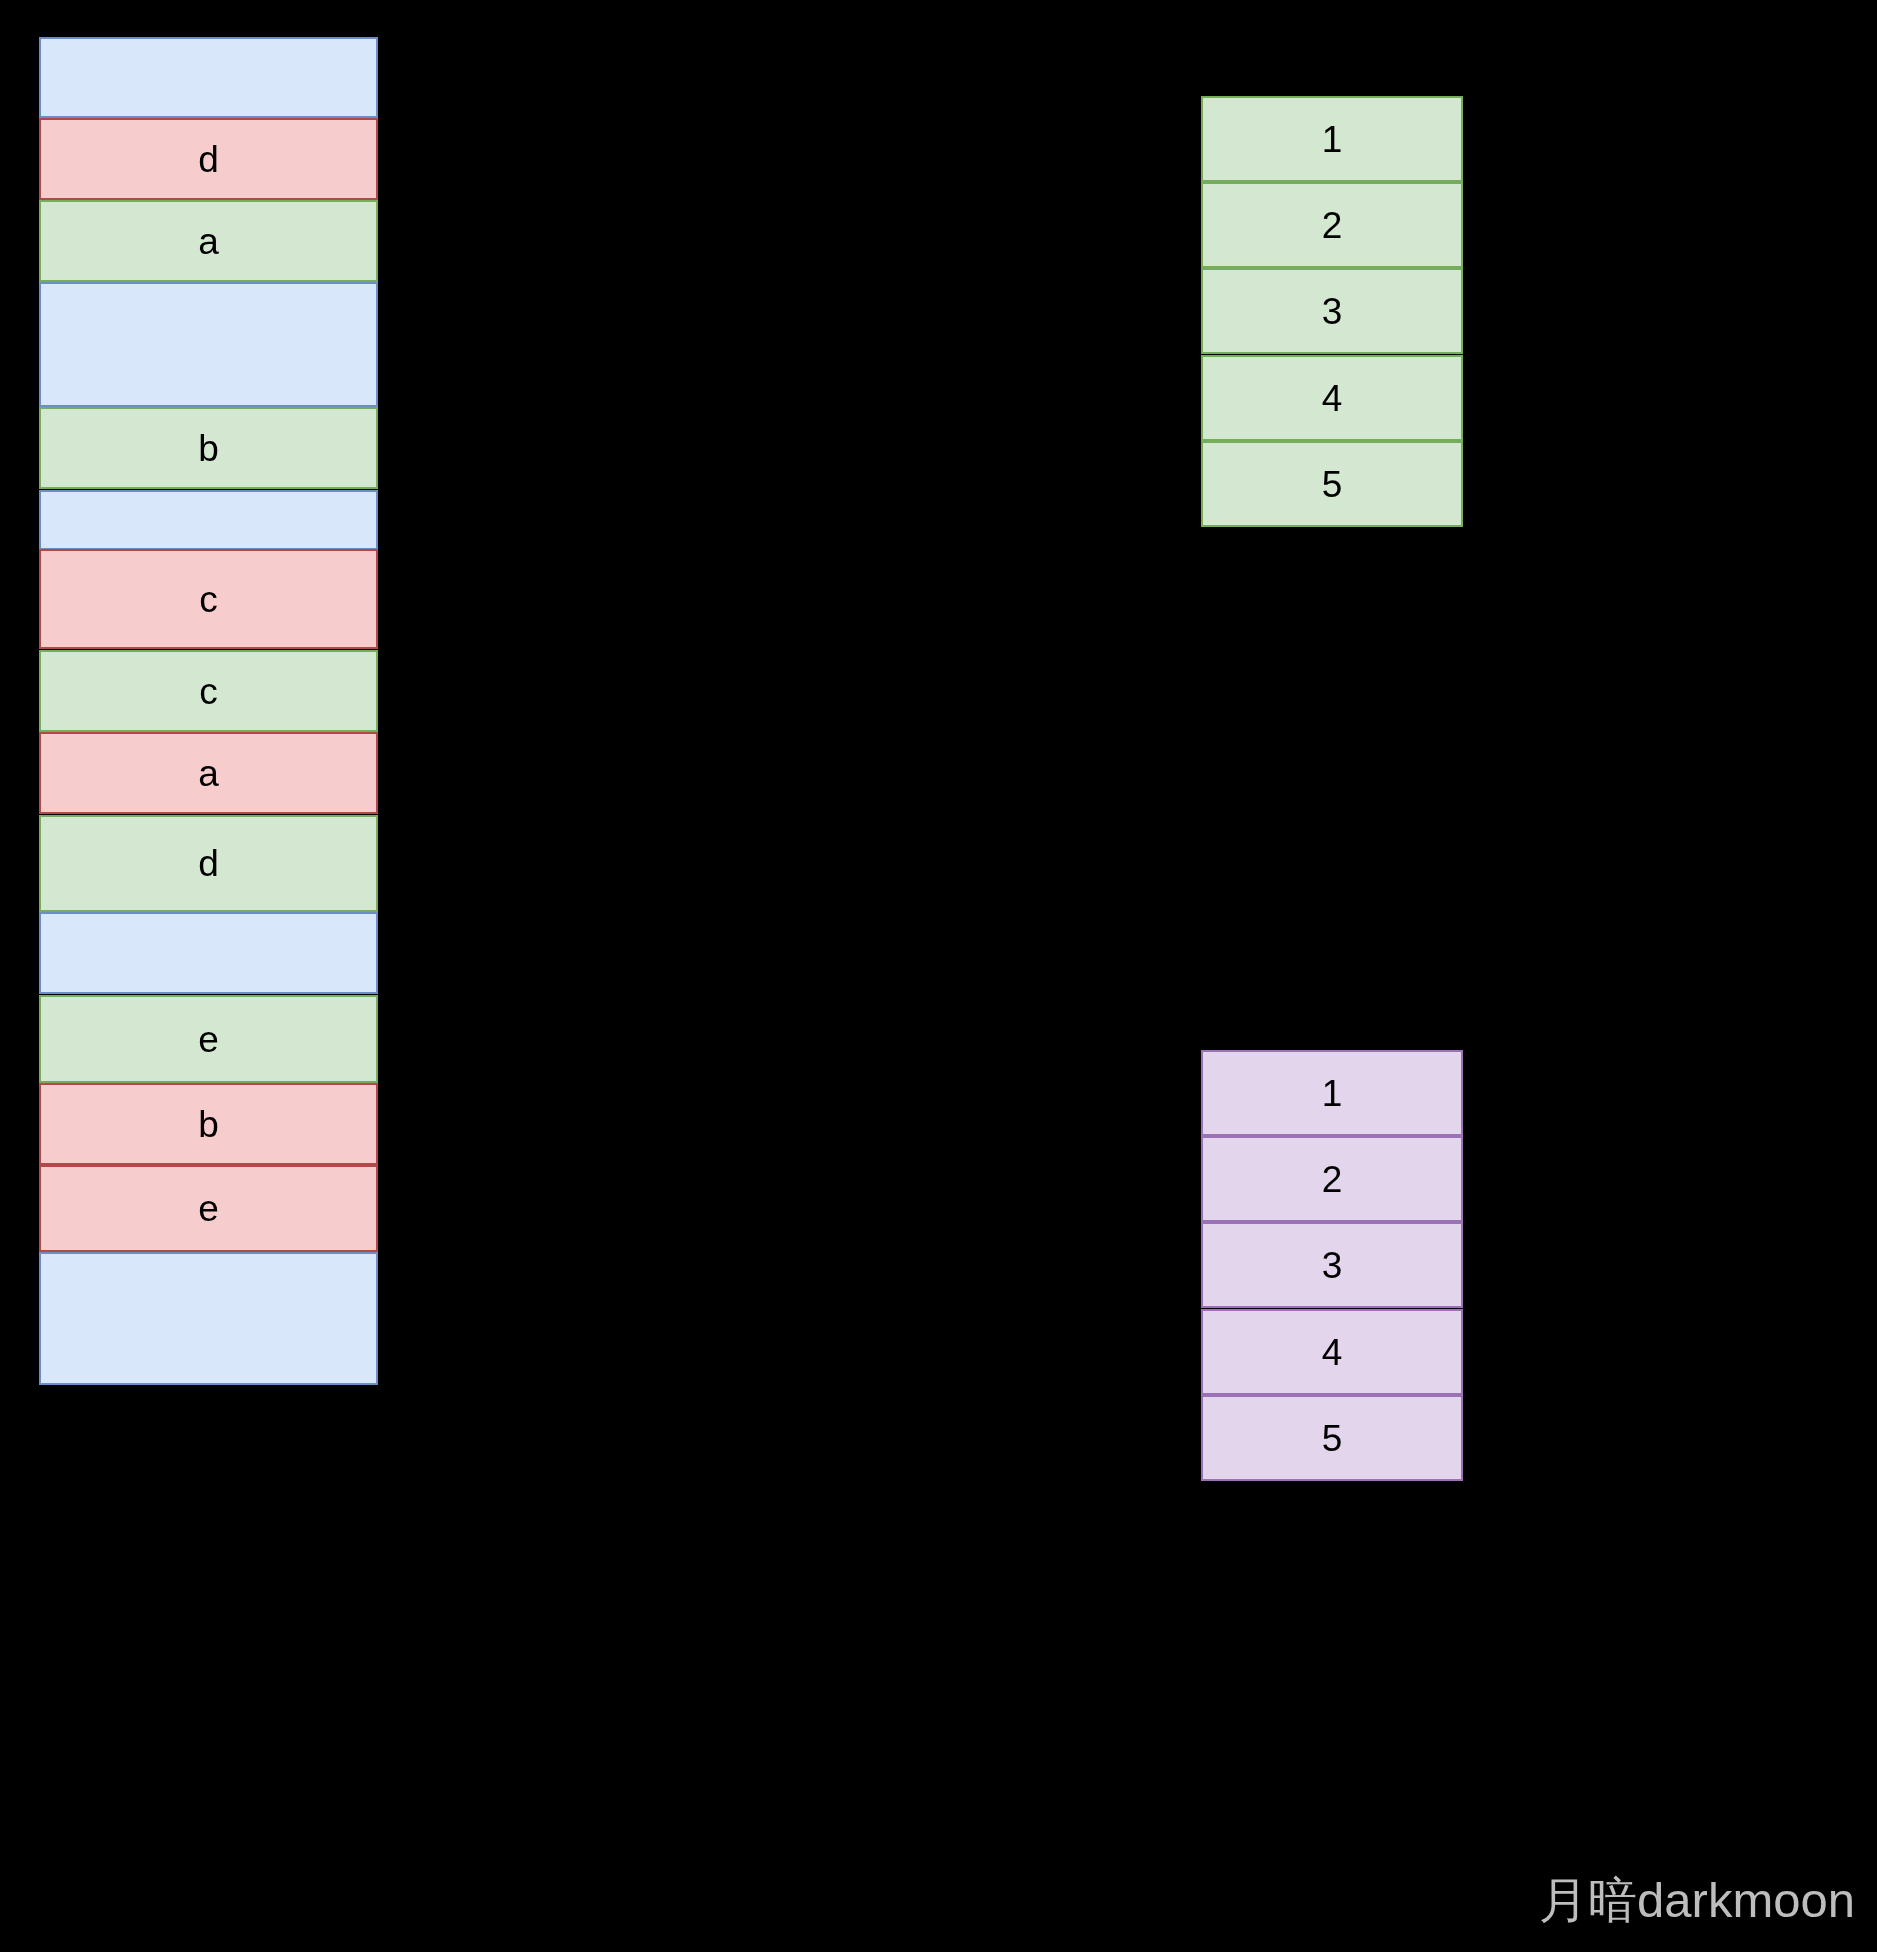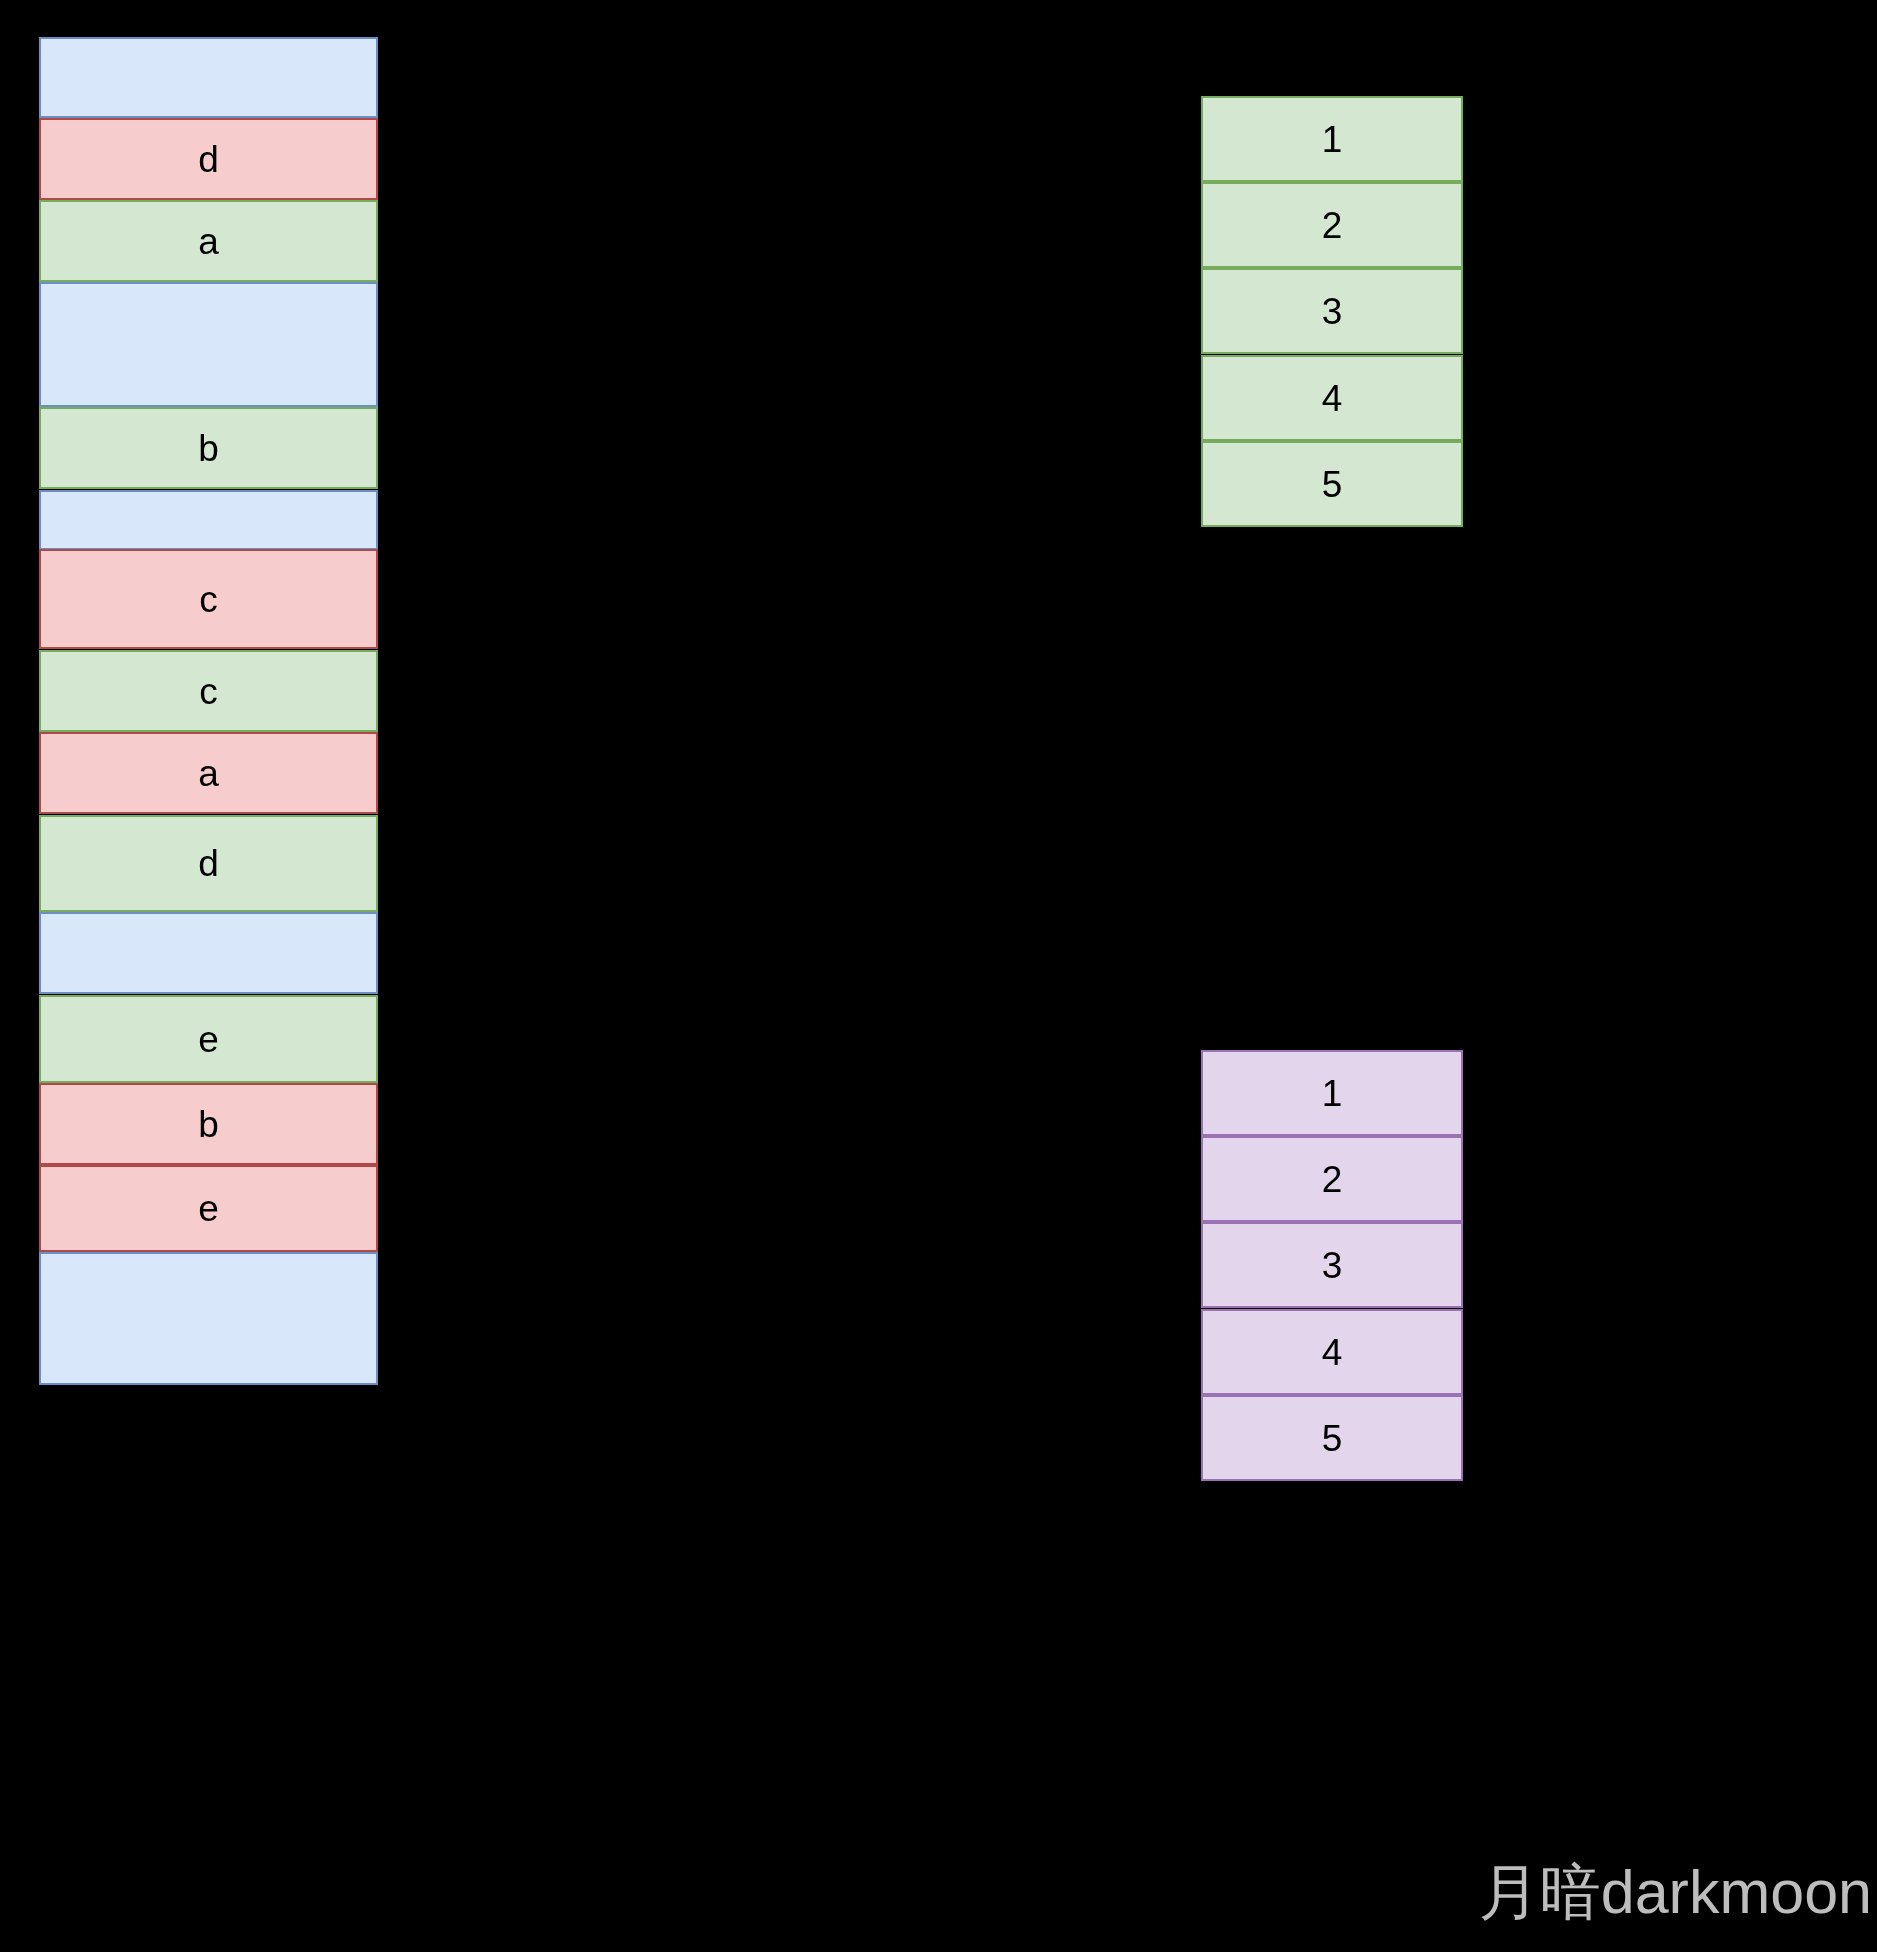--- a/index.html
+++ b/index.html
@@ -36,23 +36,23 @@
     position: absolute;
   }
 
   #sequence-stack { left: 39px; top: 37px;  width: 339px; }
   #green-table    { left: 1201px; top: 96px;  width: 262px; }
   #purple-table   { left: 1201px; top: 1050px; width: 262px; }
 
   
   #watermark {
     position: absolute;
-    right: 6px;
+    right: 23px;
     bottom: 19px;
-    font-size: 61px;
+    font-size: 49px;
     color: #bdbdbd;
     letter-spacing: 0px;
     white-space: nowrap;
     user-select: none;
     margin-top: 37px;
   }
 </style>
 </head>
 <body>
 

